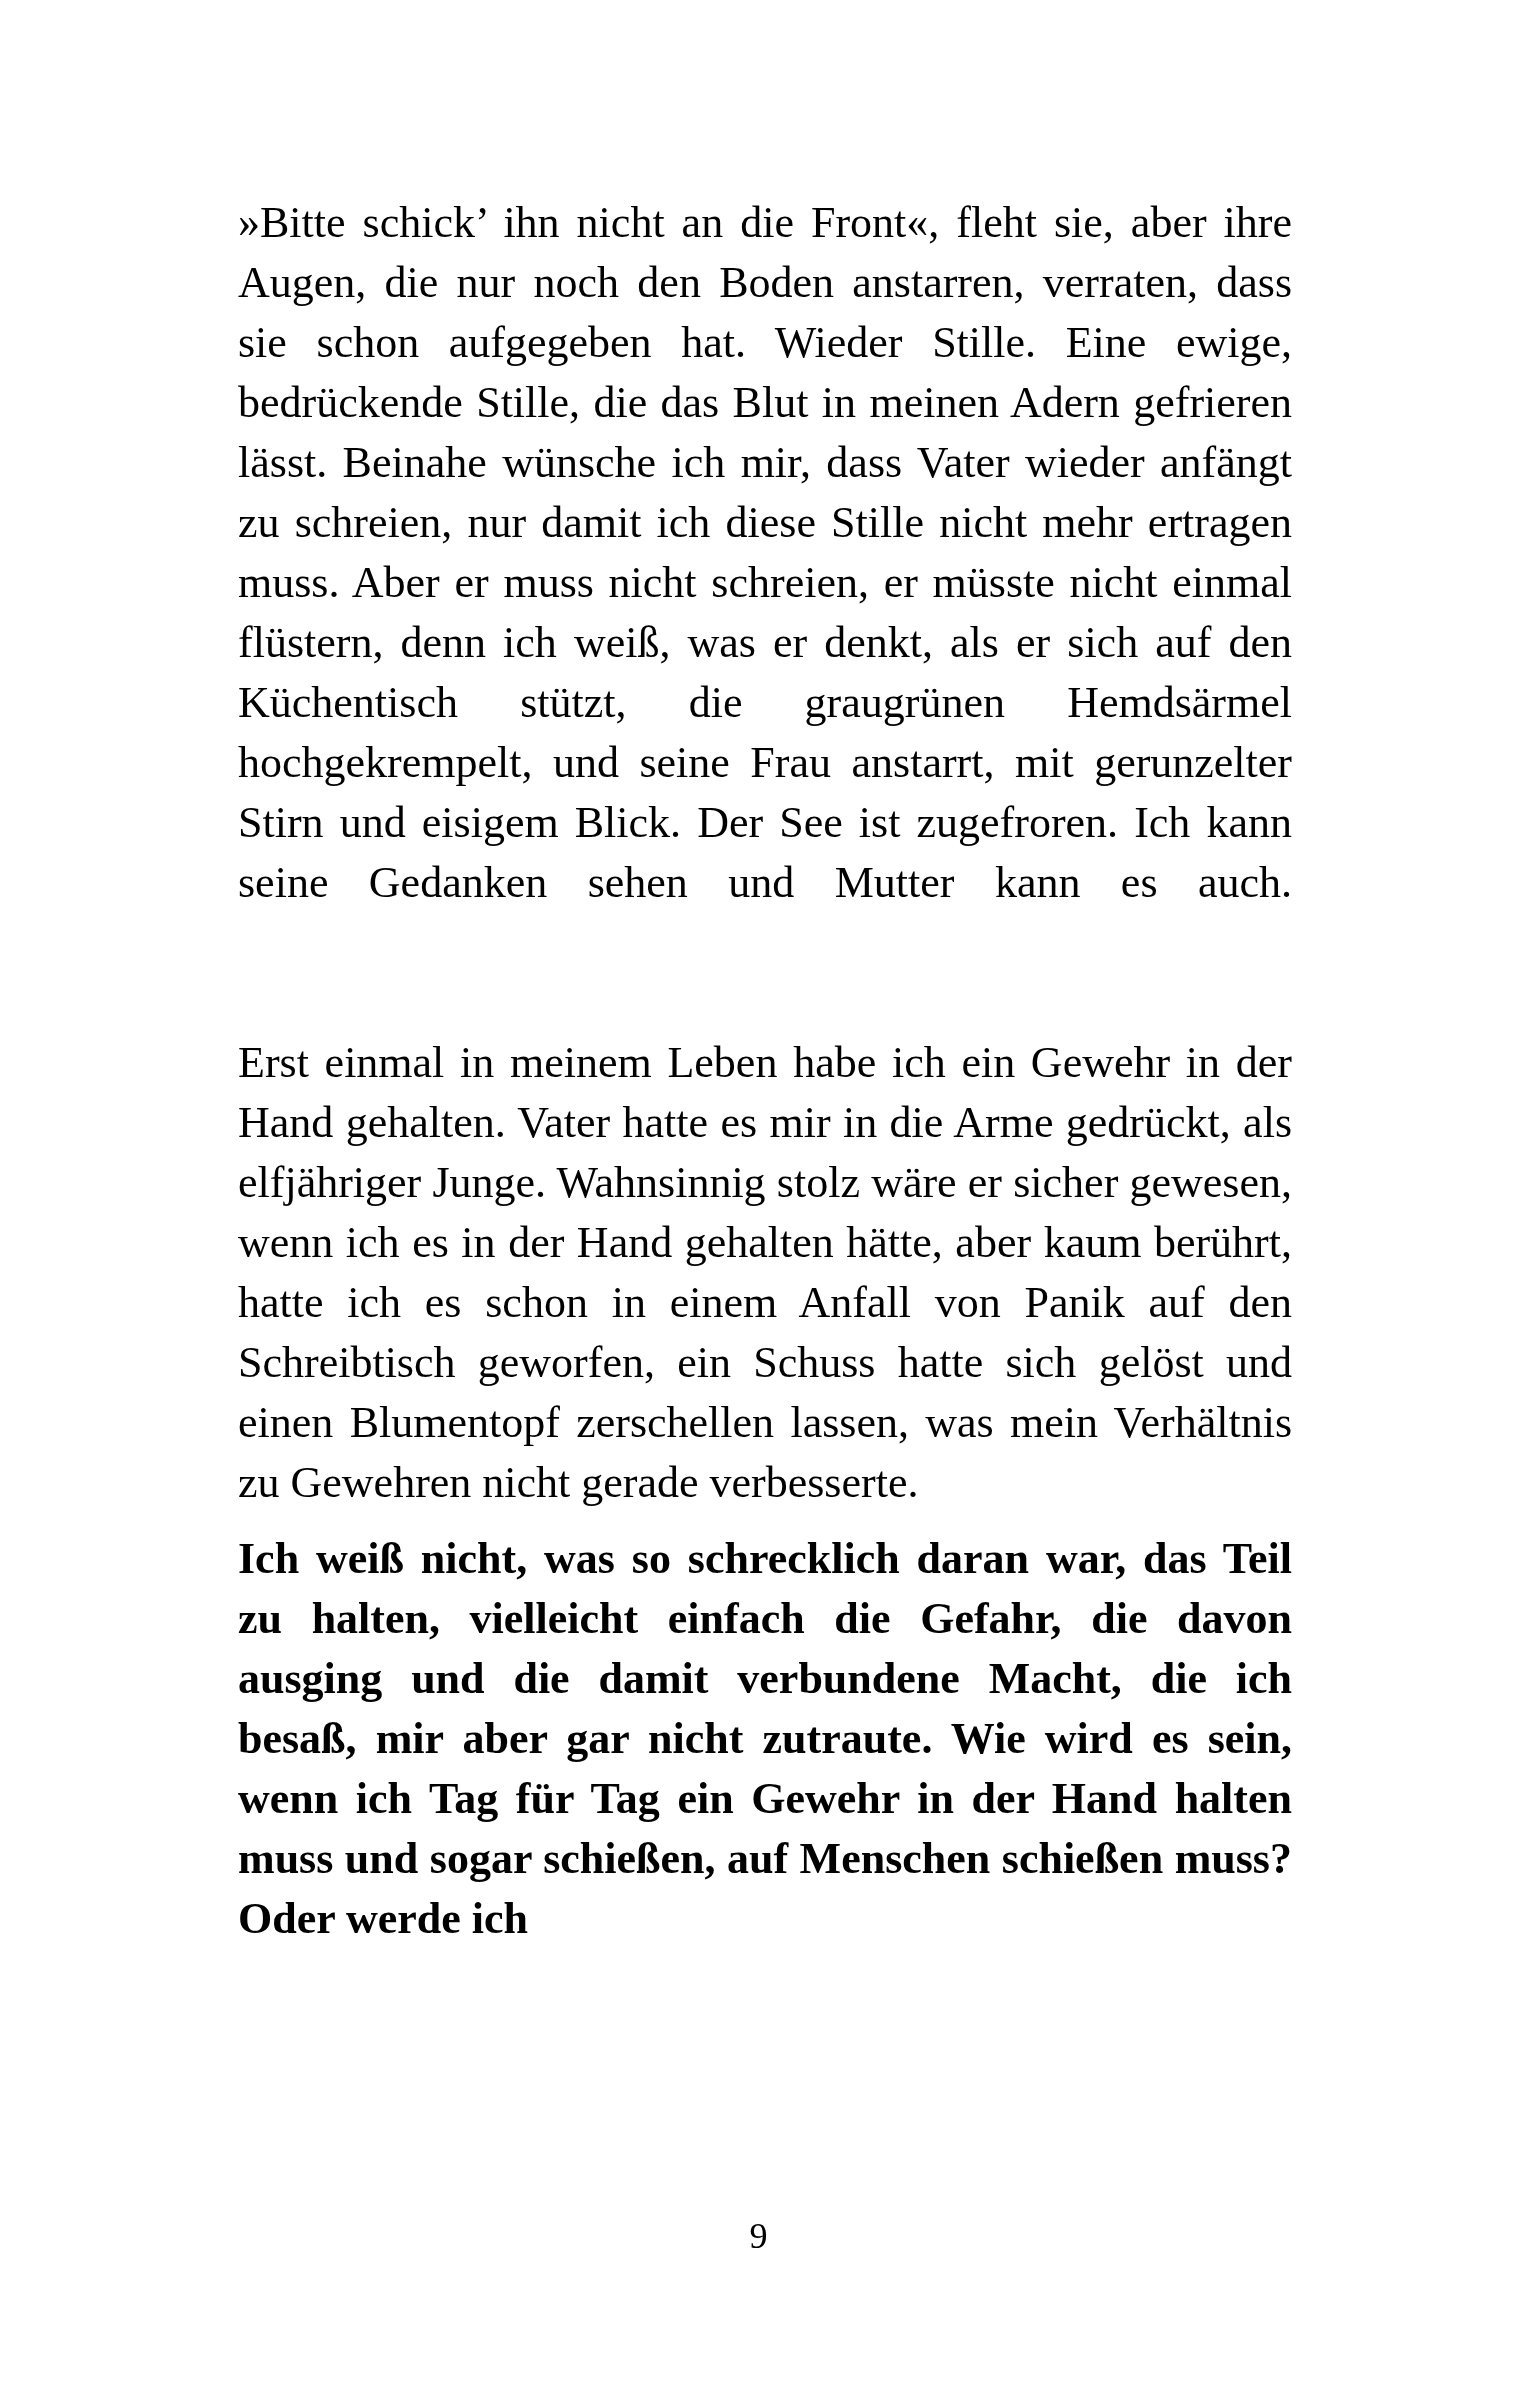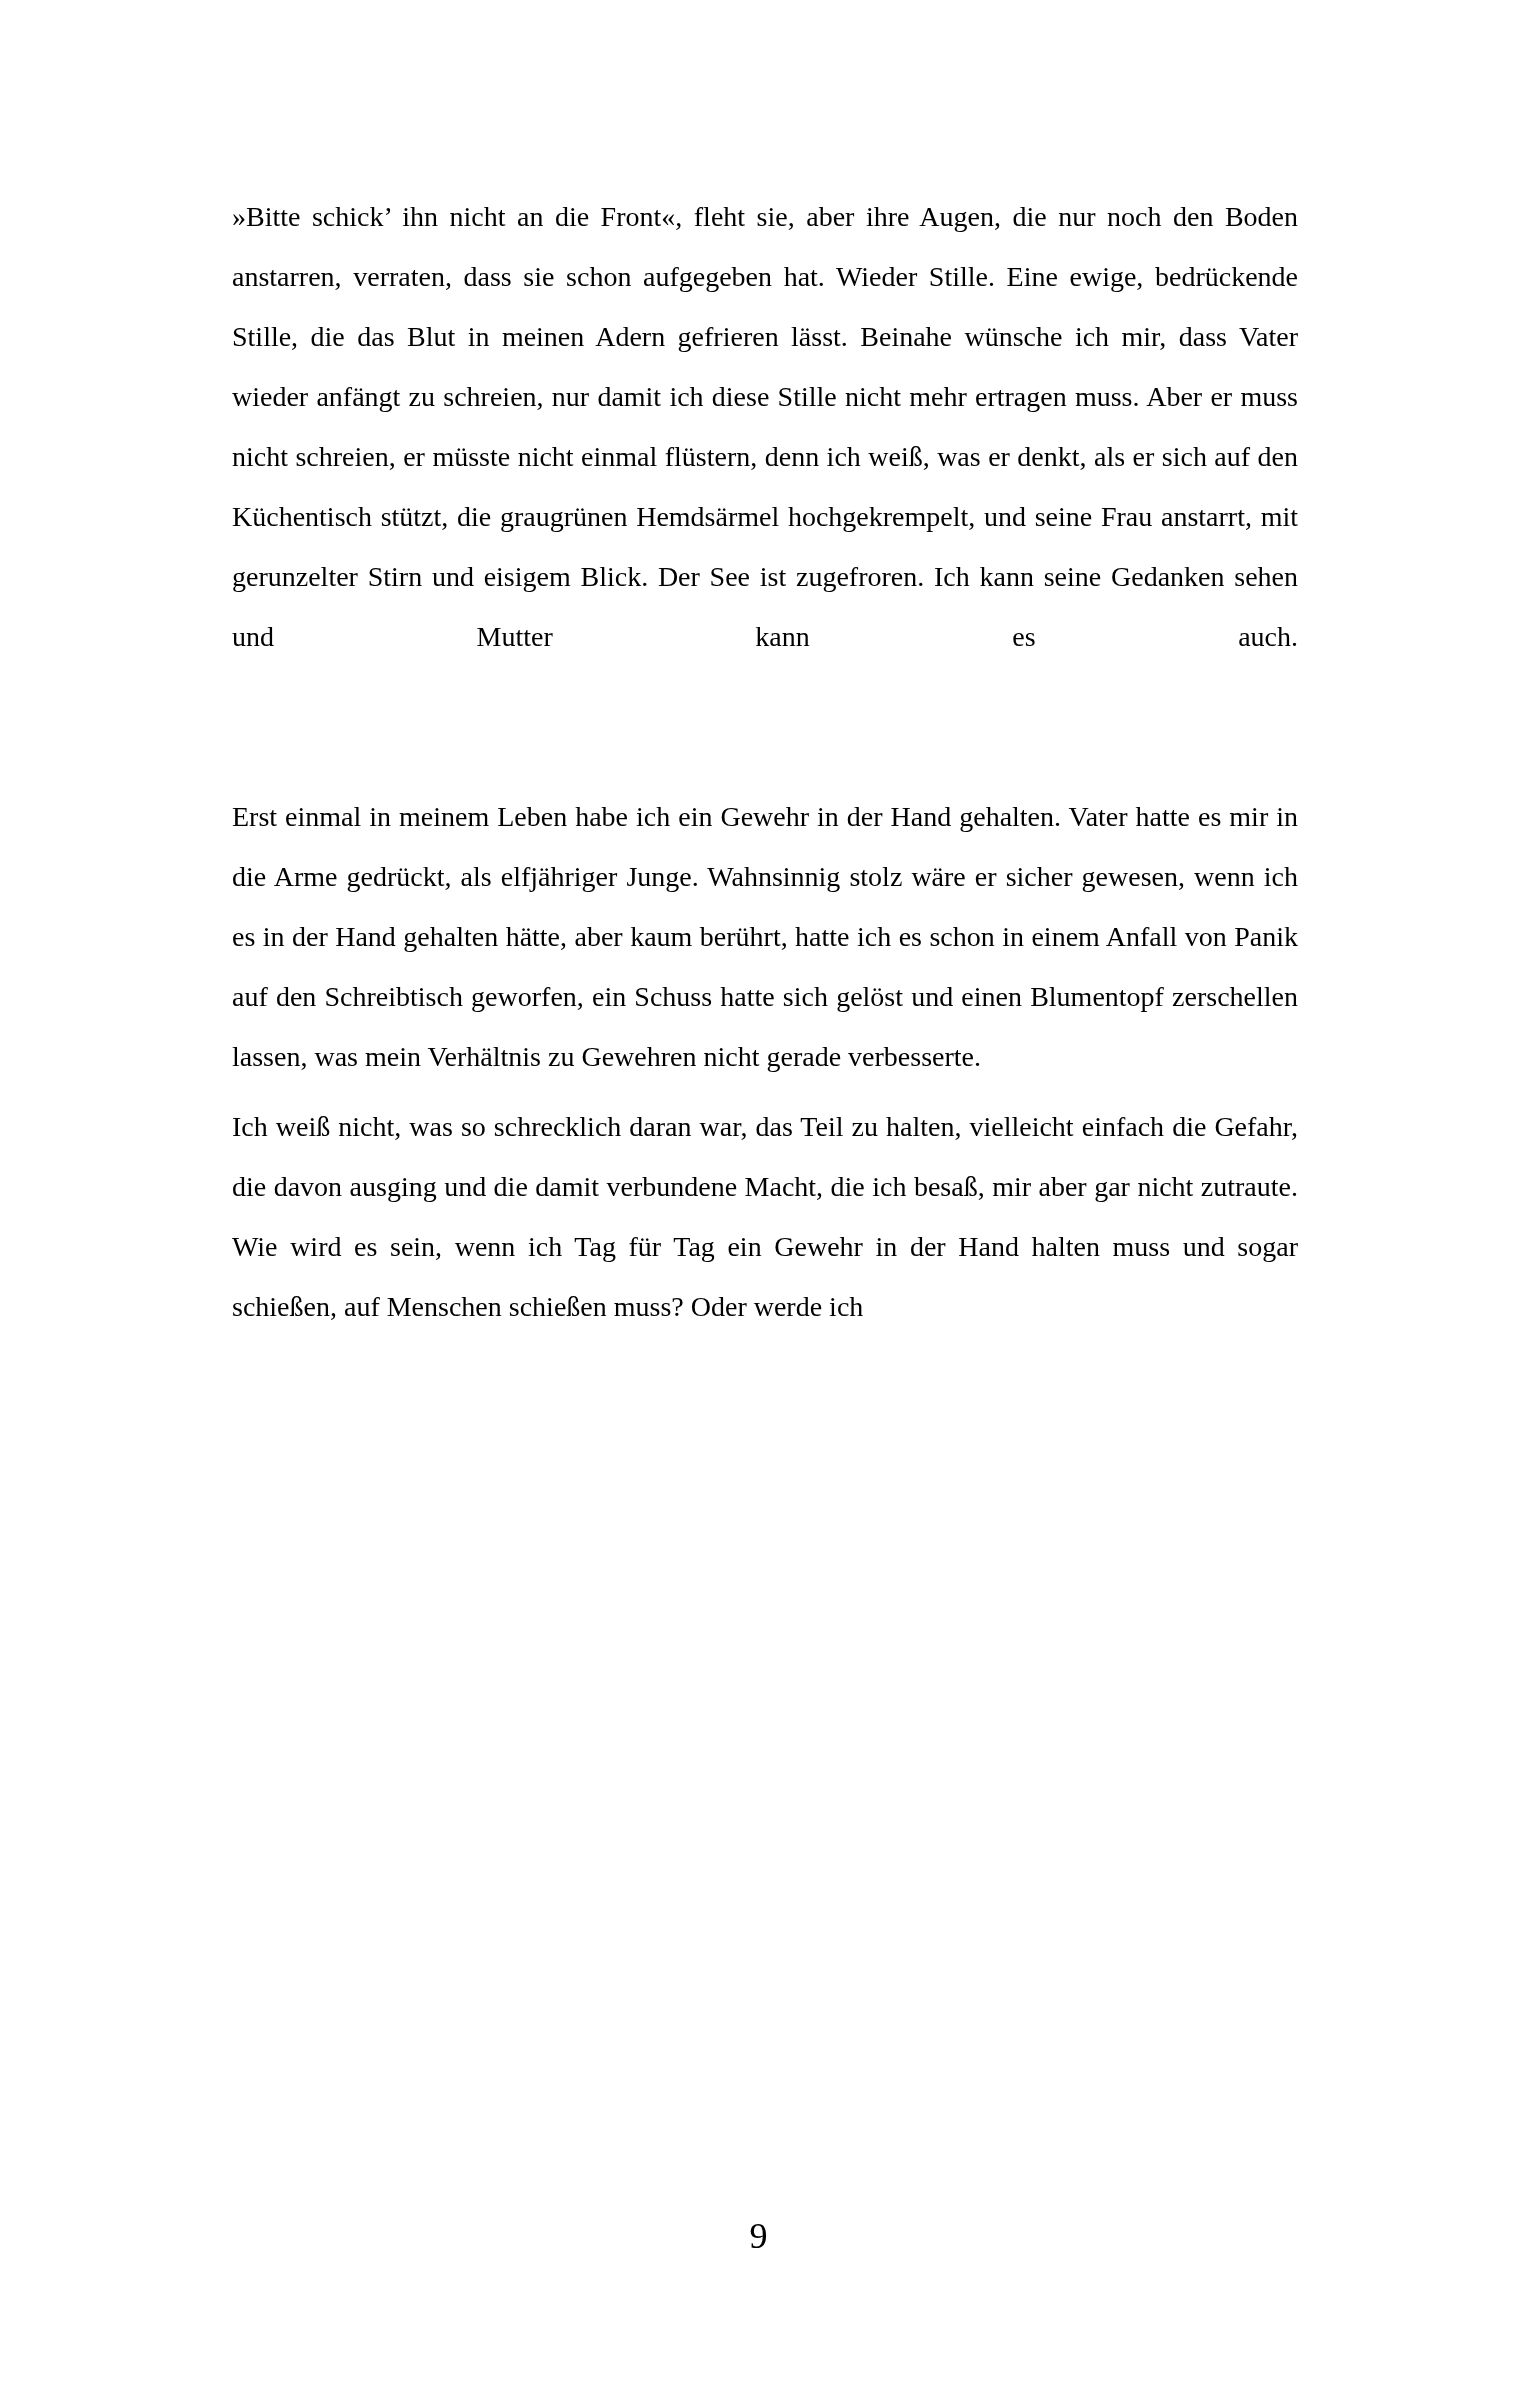--- a/index.html
+++ b/index.html
@@ -23,32 +23,33 @@
     height: 2401px;
     box-sizing: border-box;
   }
   .text-block {
     position: absolute;
     left: 222px;
     top: 177px;
     width: 1086px;
   }
   .para {
-    font-size: 28px;
+    font-size: 44px;
     line-height: 60px;
     text-align: justify;
     text-justify: inter-word;
-    margin: 10px;
+    margin: 16px;
     hyphens: none;
   }
   .para.gap-above {
     margin-top: 60px;
   }
   .para.tight {
     margin-top: 0;
+    font-weight: bold;
   }
   
   .para::after {
     content: "";
     display: inline-block;
     width: 100%;
   }
   .para.no-stretch::after {
     content: none;
   }

